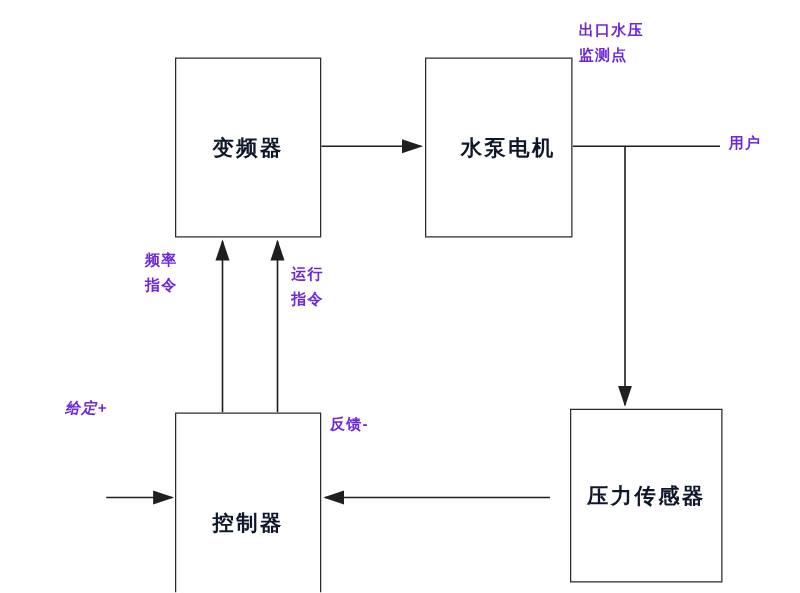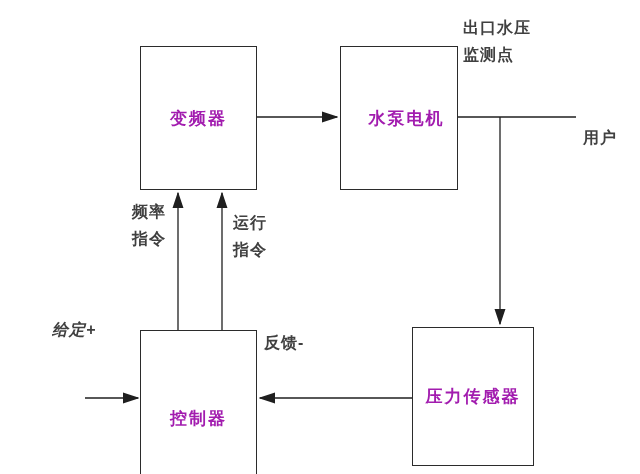--- a/index.html
+++ b/index.html
@@ -19,29 +19,29 @@
   }
   .block {
     position: absolute;
     border: 1.5px solid #2b2b2b;
     background: #ffffff;
     display: flex;
     align-items: center;
     justify-content: center;
     font-weight: bold;
     font-size: 17px;
-    color: #a21caf;
+    color: #0f172a;
     letter-spacing: 2px;
     box-sizing: border-box;
   }
   .label {
     position: absolute;
     font-weight: bold;
-    font-size: 16px;
-    color: #404040;
+    font-size: 12px;
+    color: #6d28d9;
     white-space: pre-line;
     line-height: 1.7;
     letter-spacing: 1px;
   }
 </style>
 </head>
 <body>
 
 <div class="canvas">
 
@@ -72,30 +72,30 @@
   </div>
 
   <div class="block" style="left:340px; top:46px; width:118px; height:144px;padding-left:15px;">
     <span>水泵电机</span>
   </div>
 
   <div class="block" style="left:140px; top:330px; width:117px; height:176px;">
     <span>控制器</span>
   </div>
 
-  <div class="block" style="left:412px; top:327px; width:122px; height:139px;">
+  <div class="block" style="left:456px; top:327px; width:122px; height:139px;">
     <span>压力传感器</span>
   </div>
 
   <div class="label" style="left:463px; top:14px;">出口水压
 监测点</div>
 
-  <div class="label" style="left:583px; top:104px;margin-top:20px;">用户</div>
+  <div class="label" style="left:583px; top:104px;">用户</div>
 
-  <div class="label" style="left:132px; top:198px;">频率
+  <div class="label" style="left:116px; top:198px;">频率
 指令</div>
 
   <div class="label" style="left:233px; top:209px;text-align:center;">运行
 指令</div>
 
   <div class="label" style="left:52px; top:316px;font-style:italic;">给定+</div>
 
   <div class="label" style="left:264px; top:329px;text-align:center;">反馈-</div>
 
 </div>

